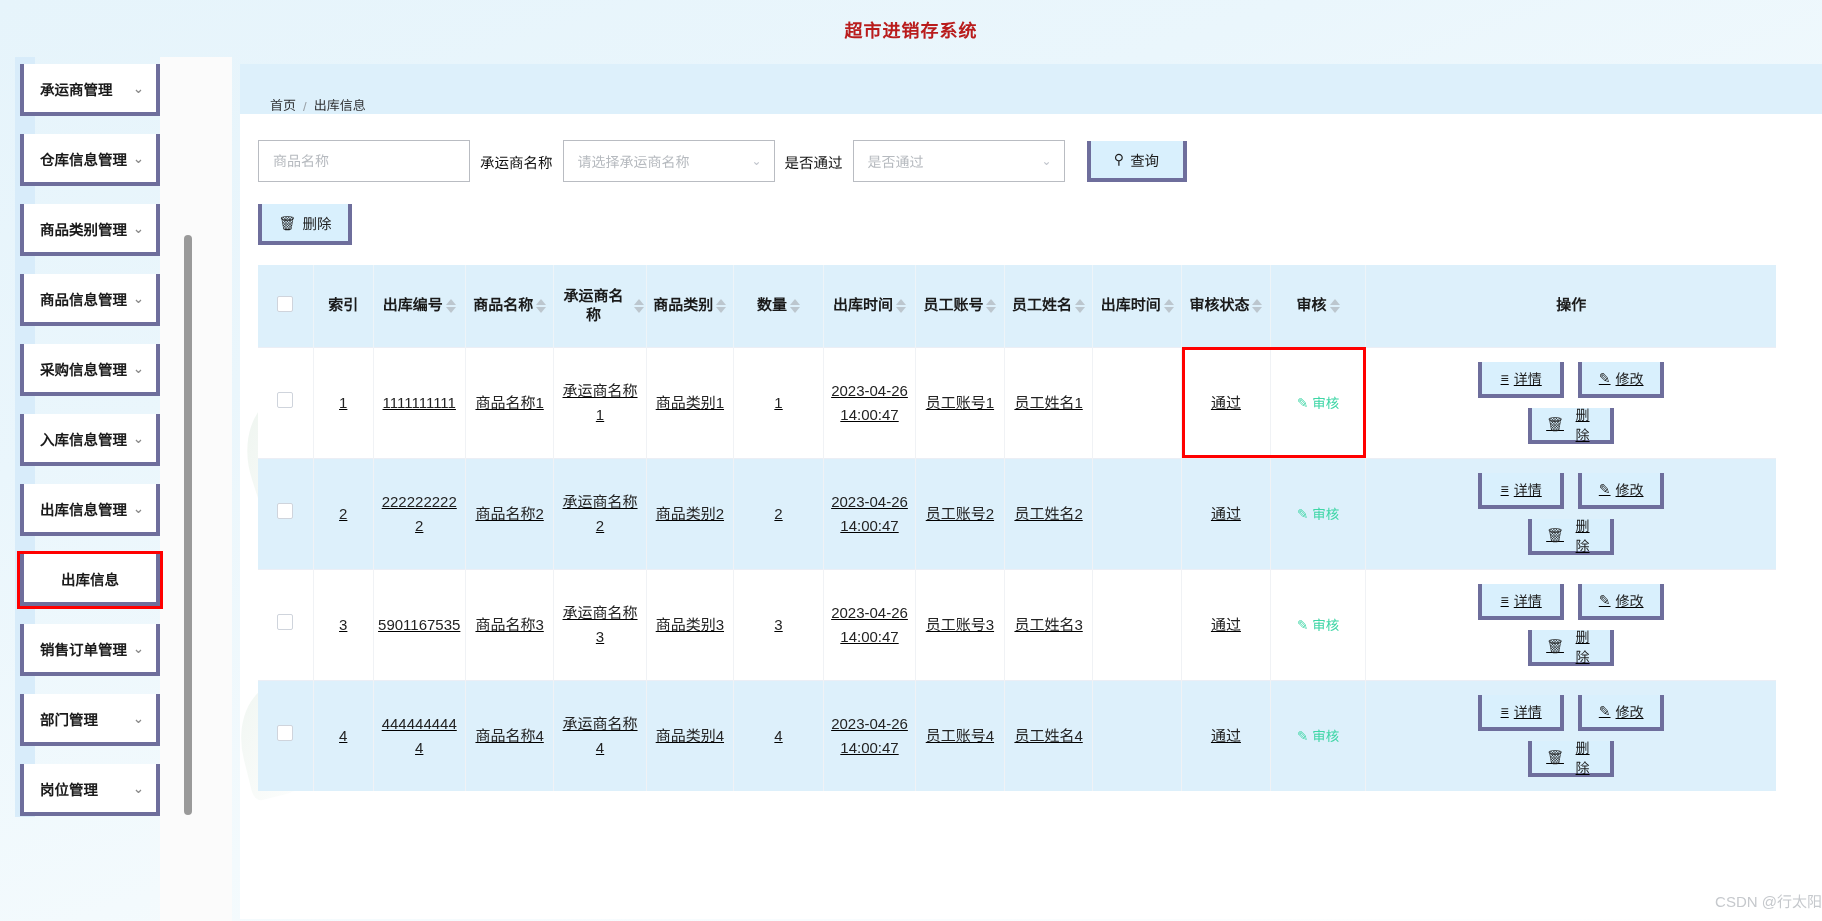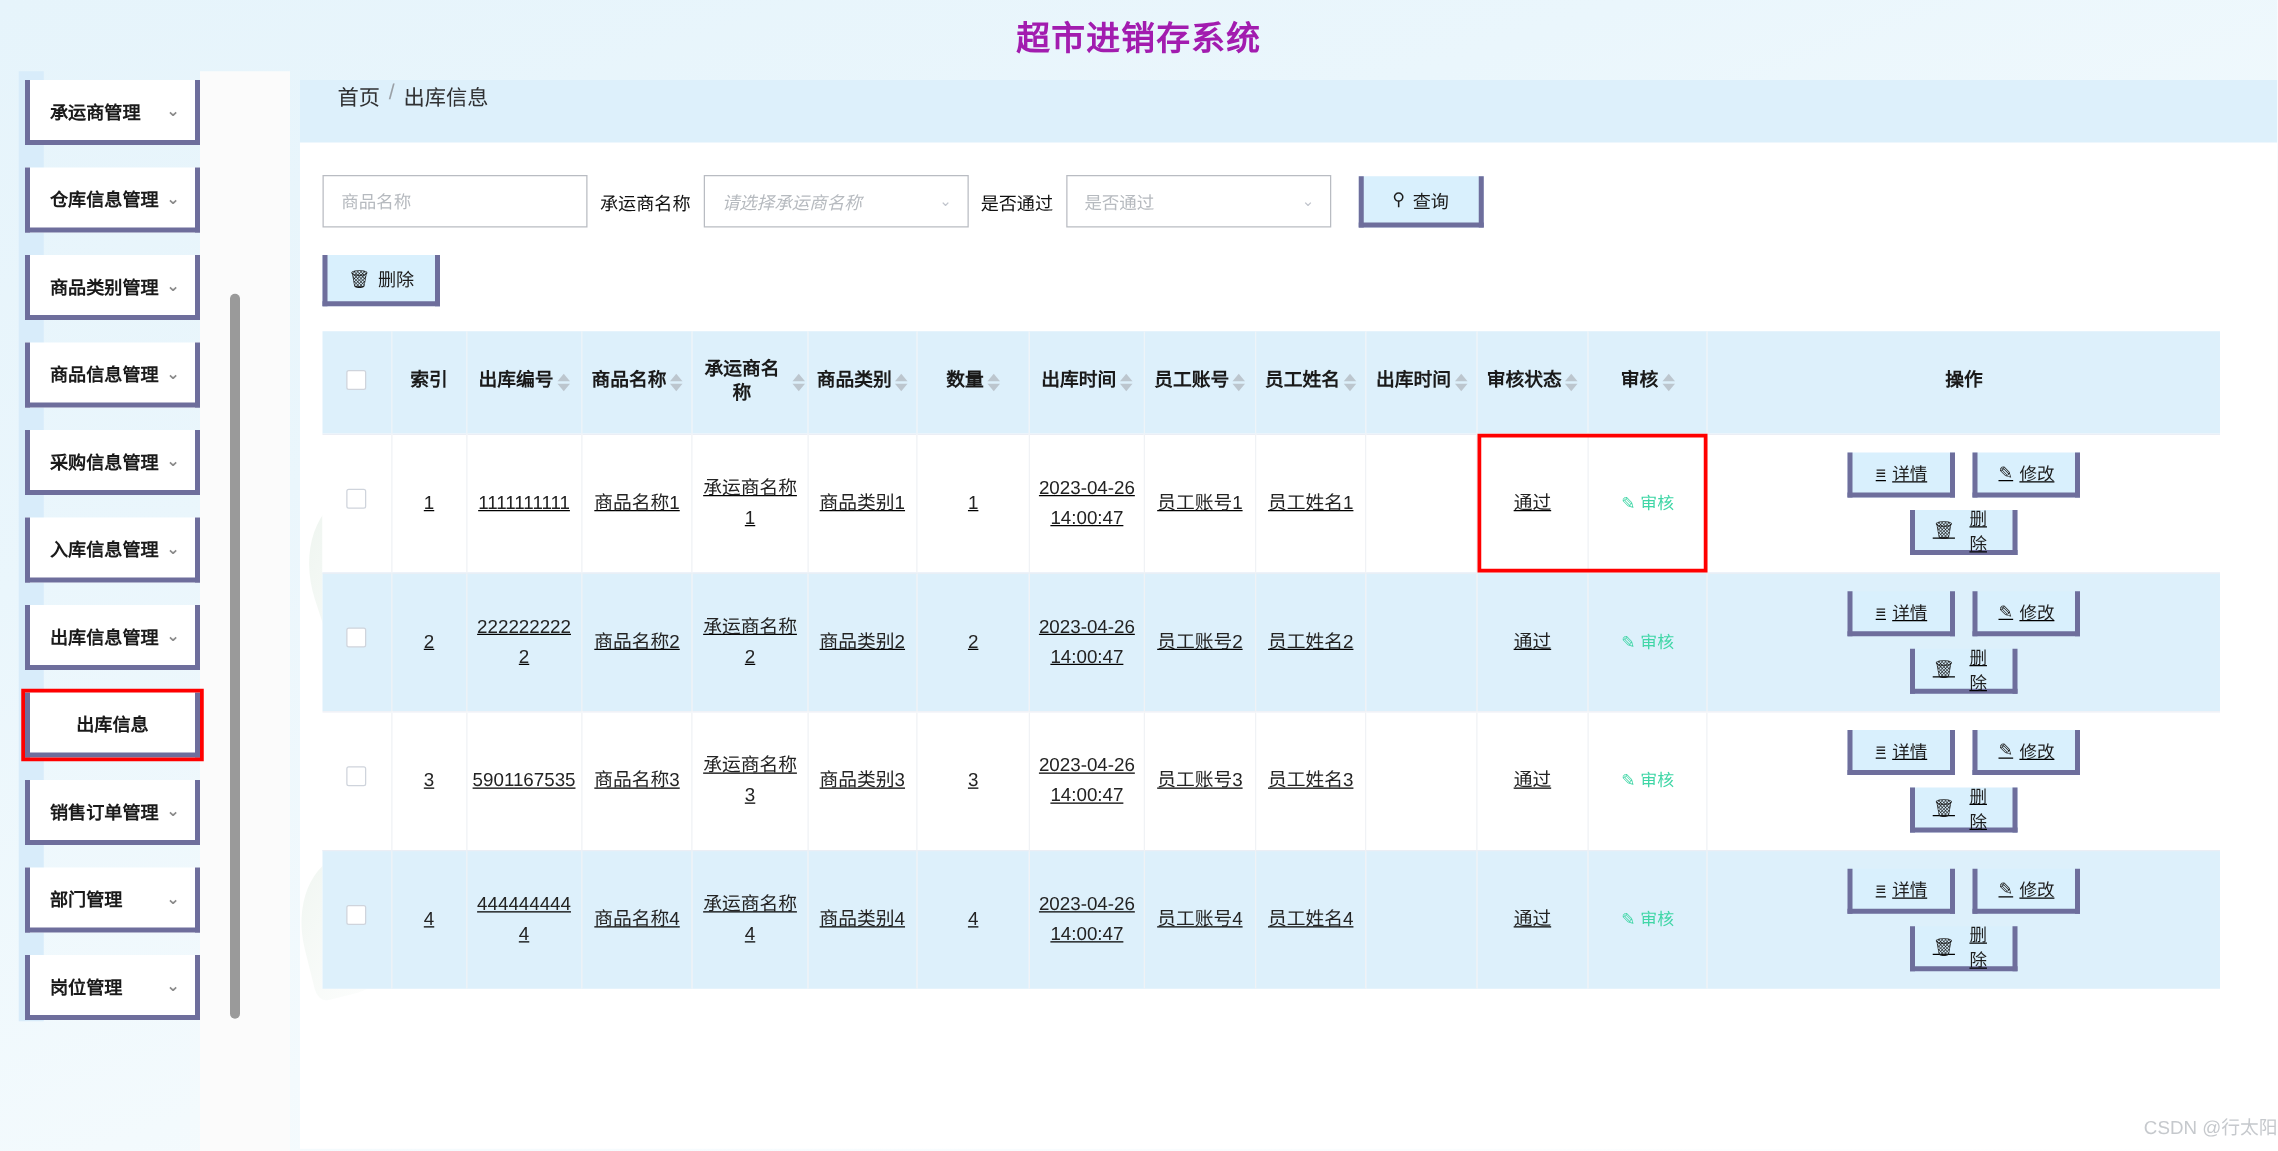--- a/index.html
+++ b/index.html
@@ -17,23 +17,23 @@
 
   
   .topbar {
     height: 57px;
     position: relative;
     display: flex;
     align-items: center;
     justify-content: center;
   }
   .app-title {
-    font-size: 27px;
+    font-size: 18px;
     font-weight: bold;
-    color: #a21caf;
+    color: #b91c1c;
     letter-spacing: 1px;
   }
   .user-zone {
     position: absolute;
     right: 10px;
     top: 5px;
     display: flex;
     align-items: center;
     gap: 0px;
     font-size: 16px;
@@ -145,23 +145,23 @@
   .content-card {
     background: #ffffff;
     height: 855px;
     position: relative;
     overflow: hidden;
   }
   .breadcrumb {
     background: #ddf0fb;
     height: 50px;
     display: flex;
-    align-items: flex-start;
+    align-items: flex-end;
     padding-left: 30px;
-    font-size: 17px;
+    font-size: 13px;
     color: #303133;
     gap: 7px;
   }
   .bc-sep { color: #9aa0a6; }
   .bc-cur { color: #303133; }
 
   
   .wm {
     position: absolute;
     pointer-events: none;
@@ -215,21 +215,21 @@
     border: 1px solid #b9bcc2;
     background: #fff;
     display: flex;
     align-items: center;
     justify-content: space-between;
     padding: 0 12px 0 14px;
     font-size: 14px;
     color: #b6babf;
     cursor: pointer;
   }
-  .sel-carrier { width: 212px; font-style: italic; }
+  .sel-carrier { width: 212px; }
   .sel-pass { width: 212px; }
   .sel .chev { color: #c0c4cc; font-size: 12px; }
   .btn3d {
     background: #d9f0fd;
     border-left: 4px solid #6e6e9c;
     border-right: 4px solid #6e6e9c;
     border-bottom: 4px solid #6e6e9c;
     border-top: 0;
     height: 41px;
     display: inline-flex;

